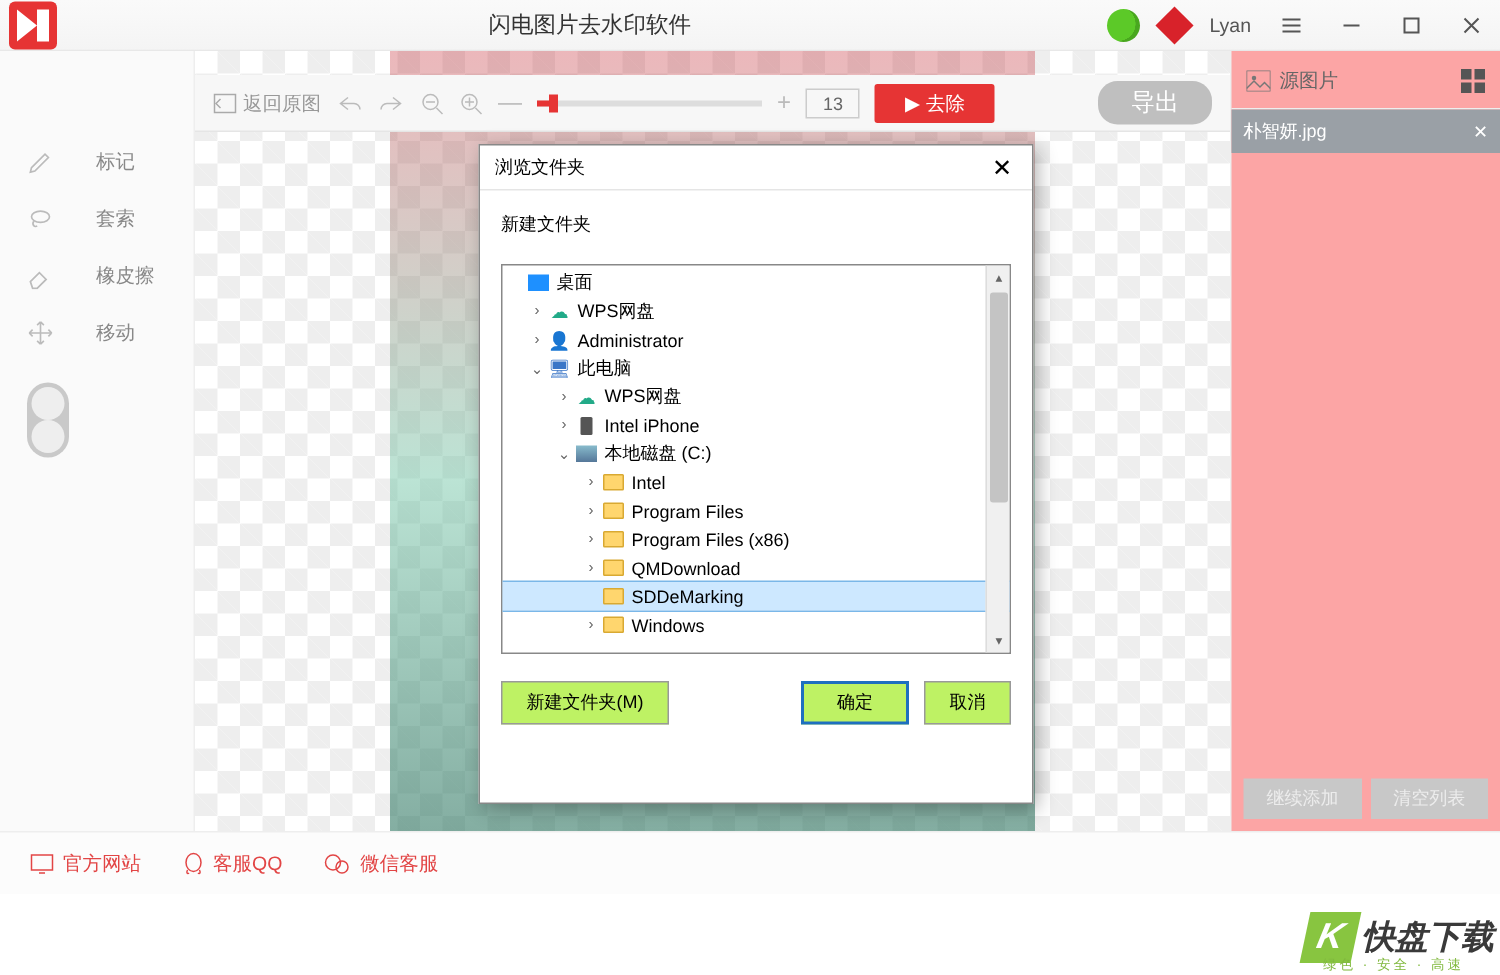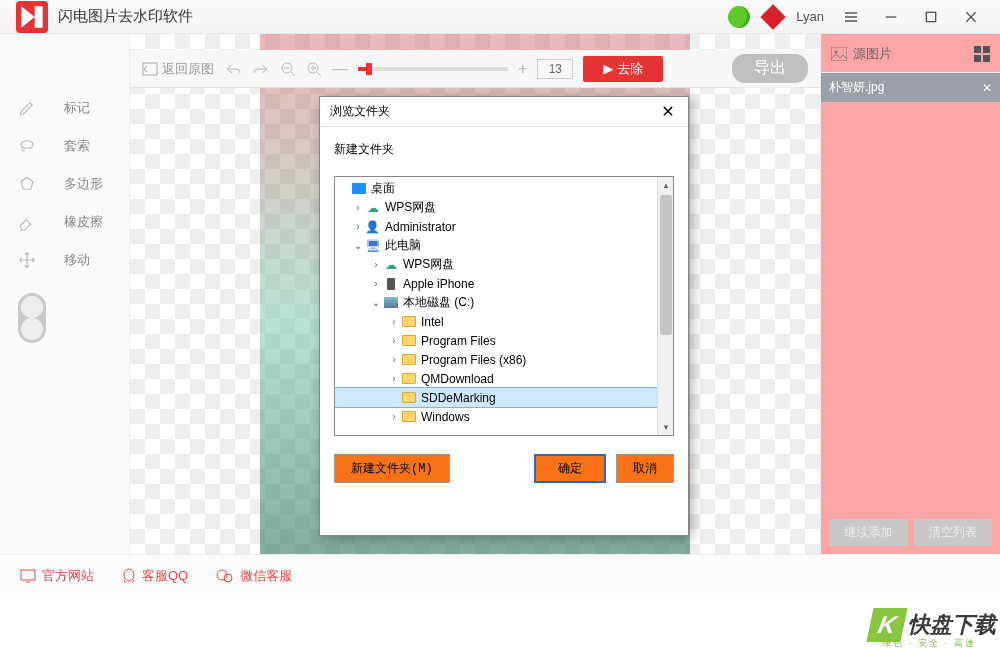--- a/index.html
+++ b/index.html
@@ -1,18 +1,18 @@
 <!DOCTYPE html>
 <html><head>
 <meta charset="utf-8">
 <style>
 * { margin: 0; padding: 0; box-sizing: border-box; font-family: "Microsoft YaHei", sans-serif; }
 body { width: 1000px; height: 650px; overflow: hidden; background: #fff; position: relative; }
 
-.titlebar { height: 34px; background: linear-gradient(#fafafa,#f4f4f4); display: flex; align-items: center; padding: 0 16px; border-bottom: 1px solid #e8e8e8; }
+.titlebar { height: 34px; background: linear-gradient(#fafafa,#f4f4f4); display: flex; align-items: center; padding: 0 6px; border-bottom: 1px solid #e8e8e8; text-align: center; }
 .app-logo { width: 32px; height: 32px; background: #e63434; border-radius: 4px; display: flex; align-items: center; justify-content: center; color: #fff; font-size: 18px; margin-right: 10px; }
 .app-title { font-size: 15px; color: #333; flex: 1; }
 .titlebar-right { display: flex; align-items: center; gap: 14px; }
 .wechat-ic { width: 22px; height: 22px; background: radial-gradient(circle at 35% 45%, #5cc928 60%, #49a71f 61%); border-radius: 50%; position: relative; }
 .vip-ic { width: 18px; height: 18px; background: #d8222a; transform: rotate(45deg); }
 .username { font-size: 13px; color: #555; }
 .win-btn { width: 26px; height: 26px; display: flex; align-items: center; justify-content: center; color: #555; cursor: pointer; }
 .win-btn svg { width: 16px; height: 16px; }
 
 .toolbar { height: 38px; background: #f7f7f7; border-bottom: 1px solid #e5e5e5; display: flex; align-items: center; padding: 0 12px; gap: 10px; margin-left: 130px; }
@@ -71,21 +71,21 @@
 .ic-cloud { color: #2a8; font-size: 12px; }
 .ic-user { color: #5a8f4f; font-size: 12px; }
 .ic-pc { color: #3a76c7; font-size: 12px; }
 .ic-phone { background: #555; width: 8px; height: 12px; border-radius: 1px; }
 .ic-disk { background: linear-gradient(#8bc,#579); width: 14px; height: 11px; }
 .sel { background: #cde8ff; outline: 1px solid #7ab7e8; }
 .tree-scroll { position: absolute; right: 0; top: 0; width: 16px; height: 100%; background: #f0f0f0; border-left: 1px solid #ddd; }
 .tree-scroll .th { position: absolute; left: 2px; width: 12px; background: #c4c4c4; top: 18px; height: 140px; border-radius: 2px; }
 .tree-scroll .ar { position: absolute; left: 0; width: 16px; height: 16px; text-align: center; font-size: 9px; color: #666; line-height: 16px; }
 .dlg-btns { display: flex; gap: 10px; padding: 10px 14px 14px; align-items: center; }
-.dlg-btn { border: 1px solid #999; background: #f97316; font-size: 12px; padding: 5px 16px; cursor: pointer; font-family: Liberation Mono, monospace; }
+.dlg-btn { border: 1px solid #999; background: #bef264; font-size: 12px; padding: 5px 16px; cursor: pointer; }
 .dlg-btn.primary { border: 2px solid #1e6fbf; padding: 4px 22px; }
 .dlg-btns .sp { flex: 1; }
 
 .watermark { position: absolute; right: 4px; bottom: 8px; font-size: 22px; font-weight: bold; font-style: italic; color: #3a3a3a; display: flex; align-items: center; }
 .watermark .kb { width: 34px; height: 34px; background: #88c540; transform: skewX(-12deg); margin-right: 4px; display: flex; align-items: center; justify-content: center; color: #fff; font-size: 24px; }
 .wm-sub { position: absolute; right: 24px; bottom: 0; font-size: 9px; color: #81b93e; letter-spacing: 2px; }
 </style>
 </head>
 <body>
 
@@ -133,26 +133,20 @@
       </div>
     <div class="side-item">
         <svg viewBox="0 0 24 24">
           <ellipse cx="12" cy="10" rx="8" ry="5"></ellipse>
           <path d="M6 14c-2 3 1 6 3 4"></path>
         </svg>
         <span>套索</span>
       </div>
     <div class="side-item">
         <svg viewBox="0 0 24 24">
-          <path d="M12 3l8 6-3 10H7L4 9z"></path>
-        </svg>
-        <span>多边形</span>
-      </div>
-    <div class="side-item">
-        <svg viewBox="0 0 24 24">
           <path d="M3 17l8-8 6 6-8 8H5z"></path>
         </svg>
         <span>橡皮擦</span>
       </div>
     <div class="side-item">
         <svg viewBox="0 0 24 24">
           <path d="M12 2v20M2 12h20M12 2l-3 3M12 2l3 3M12 22l-3-3M12 22l3-3M2 12l3-3M2 12l3 3M22 12l-3-3M22 12l-3 3"></path>
         </svg>
         <span>移动</span>
       </div>
@@ -292,21 +286,21 @@
       <div class="tree-row" style="padding-left:34px">
           <span class="tw">›</span>
           <span class="ic ic-cloud">☁</span>
           <span>WPS网盘</span>
         </div>
       <div class="tree-row" style="padding-left:34px">
           <span class="tw">›</span>
           <span class="ic">
             <span class="ic-phone"></span>
           </span>
-          <span>Apple iPhone</span>
+          <span>Intel iPhone</span>
         </div>
       <div class="tree-row" style="padding-left:34px">
           <span class="tw">⌄</span>
           <span class="ic">
             <span class="ic-disk"></span>
           </span>
           <span>本地磁盘 (C:)</span>
         </div>
       <div class="tree-row" style="padding-left:52px">
           <span class="tw">›</span>

